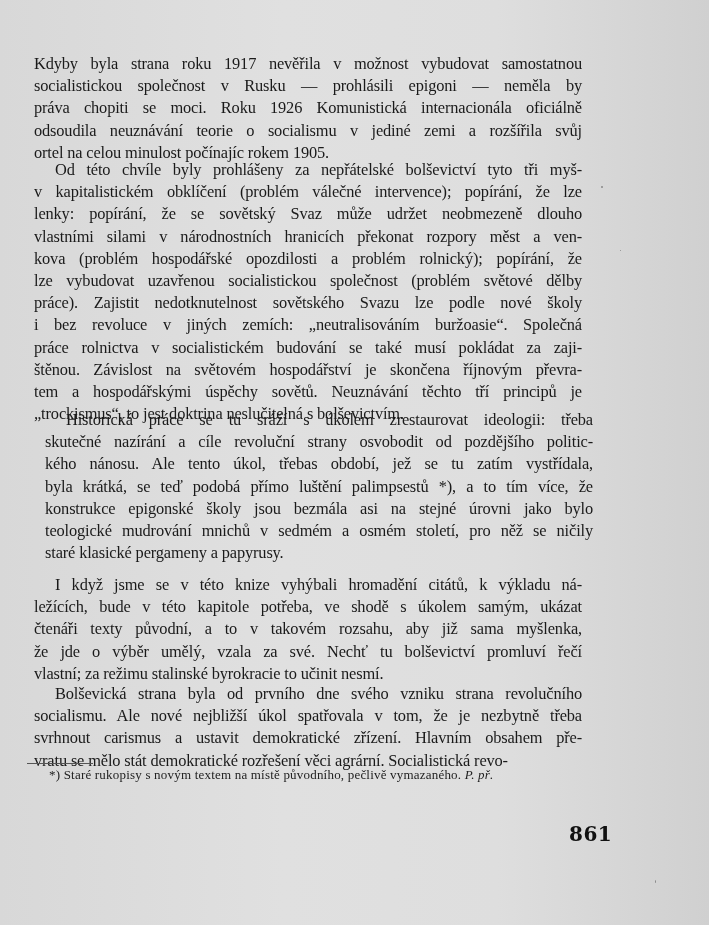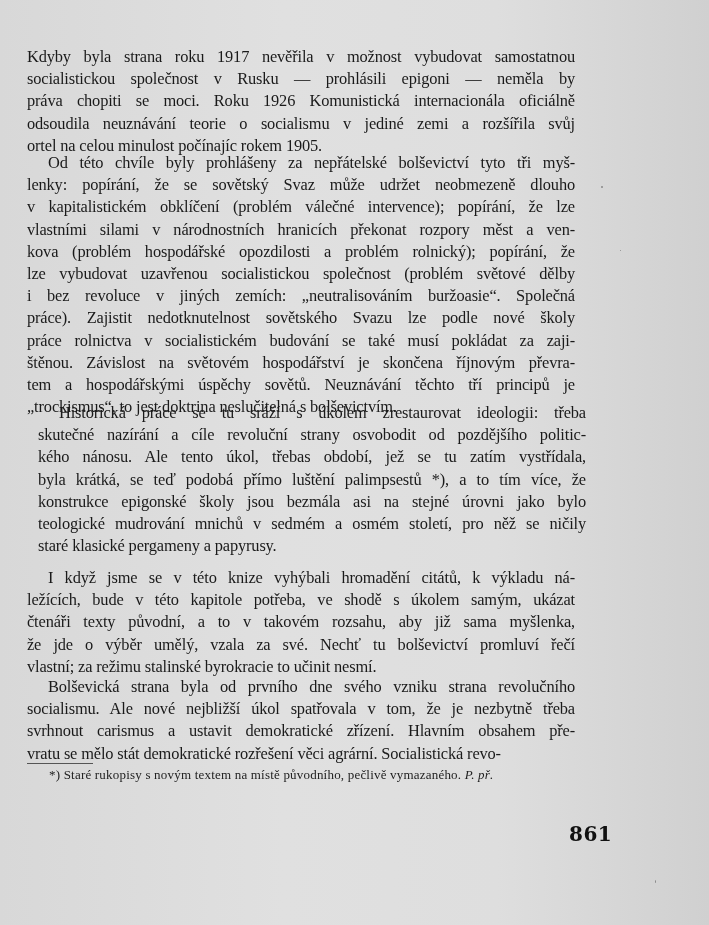--- a/index.html
+++ b/index.html
@@ -16,21 +16,21 @@
       font-family: "Liberation Serif", "DejaVu Serif", serif;
       color: #1a1a1a;
     }
     .page {
       position: absolute;
       left: 27px;
       top: 4px;
       width: 548px;
     }
     .para {
-      margin: 0;
+      margin: 7px;
       font-size: 16.4px;
       line-height: 22.2px;
       text-align: justify;
       letter-spacing: -0.15px;
     }
     .para .line {
       display: block;
       text-align: justify;
       text-align-last: justify;
       white-space: nowrap;
@@ -86,27 +86,27 @@
 <div class="page" id="page-body">
     <p class="para" style="position: absolute; left: 0px; top: 42px; width: 100%;">
       <span class="line">Kdyby byla strana roku 1917 nevěřila v možnost vybudovat samostatnou</span>
       <span class="line">socialistickou společnost v Rusku — prohlásili epigoni — neměla by</span>
       <span class="line">práva chopiti se moci. Roku 1926 Komunistická internacionála oficiálně</span>
       <span class="line">odsoudila neuznávání teorie o socialismu v jediné zemi a rozšířila svůj</span>
       <span class="line last">ortel na celou minulost počínajíc rokem 1905.</span>
     </p>
     <p class="para" style="position: absolute; left: 0px; top: 148px; width: 100%;">
       <span class="line indent">Od této chvíle byly prohlášeny za nepřátelské bolševictví tyto tři myš-</span>
+      <span class="line">v kapitalistickém obklíčení (problém válečné intervence); popírání, že lze</span>
       <span class="line">lenky: popírání, že se sovětský Svaz může udržet neobmezeně dlouho</span>
-      <span class="line">v kapitalistickém obklíčení (problém válečné intervence); popírání, že lze</span>
       <span class="line">vlastními silami v národnostních hranicích překonat rozpory měst a ven-</span>
       <span class="line">kova (problém hospodářské opozdilosti a problém rolnický); popírání, že</span>
       <span class="line">lze vybudovat uzavřenou socialistickou společnost (problém světové dělby</span>
+      <span class="line">práce). Zajistit nedotknutelnost sovětského Svazu lze podle nové školy</span>
       <span class="line">i bez revoluce v jiných zemích: „neutralisováním buržoasie“. Společná</span>
-      <span class="line">práce). Zajistit nedotknutelnost sovětského Svazu lze podle nové školy</span>
       <span class="line">práce rolnictva v socialistickém budování se také musí pokládat za zaji-</span>
       <span class="line">štěnou. Závislost na světovém hospodářství je skončena říjnovým převra-</span>
       <span class="line">tem a hospodářskými úspěchy sovětů. Neuznávání těchto tří principů je</span>
       <span class="line last">„trockismus“, to jest doktrina neslučitelná s bolševictvím.</span>
     </p>
     <p class="para" style="position: absolute; left: 11px; top: 398px; width: 100%;">
       <span class="line indent">Historická práce se tu sráží s úkolem zrestaurovat ideologii: třeba</span>
       <span class="line">skutečné nazírání a cíle revoluční strany osvobodit od pozdějšího politic-</span>
       <span class="line">kého nánosu. Ale tento úkol, třebas období, jež se tu zatím vystřídala,</span>
       <span class="line">byla krátká, se teď podobá přímo luštění palimpsestů *), a to tím více, že</span>

